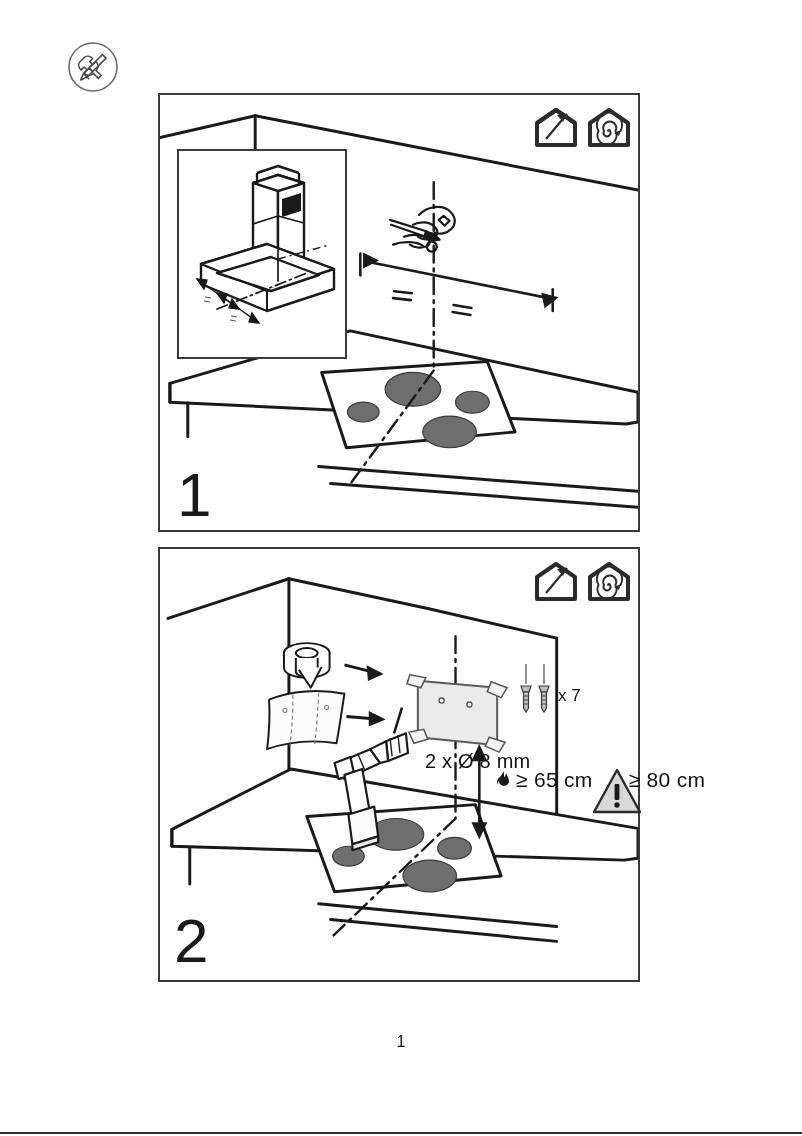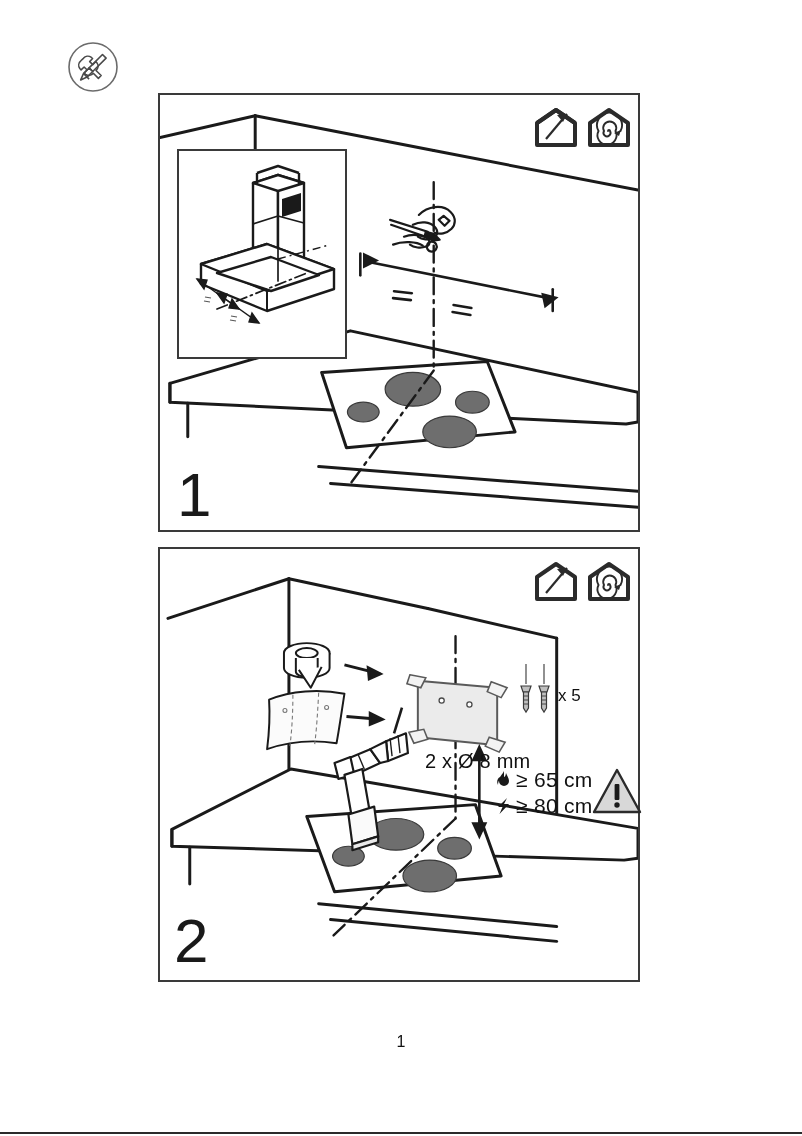--- a/index.html
+++ b/index.html
@@ -83,22 +83,22 @@
   }
   #step-num-1 { left: 175px; top: 462px; }
   #step-num-2 { left: 172px; top: 908px; }
 
   
   .distance-block {
     position: absolute;
     left: 496px;
     top: 767px;
     display: flex;
-    flex-direction: column;
-    gap: 1px;
+    flex-direction: row;
+    gap: 16px;
   }
   .distance-row {
     display: flex;
     align-items: center;
     gap: 5px;
     height: 25px;
   }
   .distance-row .sym { width: 15px; height: 20px; }
   .distance-text {
     font-family: "Liberation Sans", sans-serif;
@@ -485,21 +485,21 @@
         <path d="M21 24 L31 24 L29 30 L23 30 Z"></path>
         <path d="M23.5 30 L28.5 30 L28.5 46 L26 50 L23.5 46 Z"></path>
       </g>
       <g stroke="#3a3a3a" stroke-width="0.9">
         <path d="M23.5 34 L28.5 34"></path>
           <path d="M23.5 38 L28.5 38"></path>
           <path d="M23.5 42 L28.5 42"></path>
       </g>
     </svg>
   </div>
-  <div class="screw-qty">x 5</div>
+  <div class="screw-qty">x 7</div>
 
   <div class="distance-block">
     <div class="distance-row">
       <span class="sym">
         <svg viewBox="0 0 15 20" width="15" height="20">
           <path d="M8 1 C6.5 5 3 6 3 11 a5 5 0 0 0 10 0 C13 8 11 6 10 3 C9.6 6 8.6 7 8 7 Z" fill="#1a1a1a"></path>
           <path d="M3.5 7 C1 9 0.5 12 2 15 C2 12 3 10 4.5 9 Z" fill="#1a1a1a"></path>
         </svg>
       </span>
       <span class="distance-text">≥ 65 cm</span>

